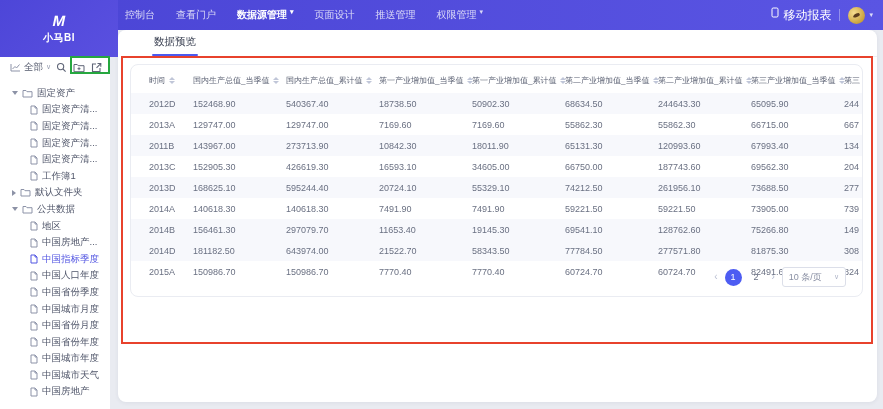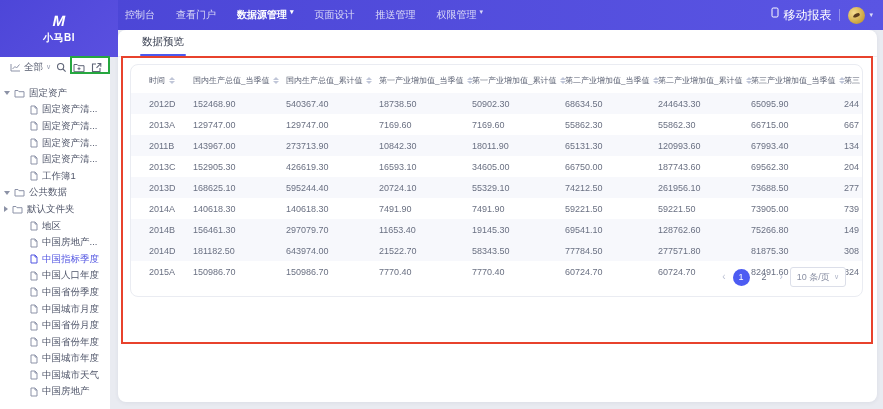--- a/index.html
+++ b/index.html
@@ -32,33 +32,33 @@
 
   
   .sidebar { position:absolute; left:0; top:57px; width:110px; bottom:0; background:#fff; z-index:1; }
   .sidebar-head { display:flex; align-items:center; justify-content:space-between; height:19px; padding:1px 3px 0 10px; }
   .filter { display:flex; align-items:center; gap:3px; font-size:9.5px; color:#555b6e; cursor:pointer; }
   .filter .chev { font-size:7px; color:#9aa0b2; }
   .side-icons { display:flex; align-items:center; gap:6px; padding-right:5px; }
   .side-icons svg { cursor:pointer; display:block; }
 
   .tree { padding-top:9px; }
-  .tree-row { display:flex; align-items:center; height:16.6px; padding-left:4px; color:#8d93a8; cursor:pointer; }
+  .tree-row { display:flex; align-items:center; height:16.6px; padding-left:12px; color:#8d93a8; cursor:pointer; }
   .tree-row.file { padding-left:30px; }
   .tree-row .tlabel { font-size:9.5px; color:#50566a; margin-left:4px; white-space:nowrap; overflow:hidden; max-width:70px; }
   .tree-row.selected { color:#5356e2; }
   .tree-row.selected .tlabel { color:#5356e2; }
   .caret { display:inline-block; margin-right:4px; width:0; height:0; }
   .caret.down { border-left:3.5px solid transparent; border-right:3.5px solid transparent; border-top:4.5px solid #8c92a6; }
   .caret.right { border-top:3.5px solid transparent; border-bottom:3.5px solid transparent; border-left:4.5px solid #8c92a6; }
   .ticon { display:inline-flex; }
 
   
   .main-panel { position:absolute; left:118px; top:30px; width:759px; height:372px; background:#fff;
-                border-radius:8px; box-shadow:0 1px 4px rgba(40,50,90,.07); z-index:1; }
+                border-radius:8px; box-shadow:0 1px 4px rgba(40,50,90,.07); z-index:1;padding-left:12px; }
   .tabbar { height:27px; border-bottom:1px solid #eef0f5; display:flex; align-items:flex-end; padding-left:22px; }
   .tab { font-size:10.5px; color:#3a4052; padding:0 2px 7px; position:relative; cursor:pointer; }
   .tab.active::after { content:""; position:absolute; left:0; right:0; bottom:0; height:2.5px; background:#4c5af0; border-radius:2px; }
 
   .table-card { position:absolute; left:12px; top:34px; width:733px; height:233px;
                 border:1px solid #eaecf2; border-radius:8px; background:#fff; overflow:hidden; }
   .thead { display:grid; grid-template-columns:44px repeat(8,93px); height:26px; align-items:center; padding-left:18px; margin-top:2px; }
   .th { font-size:8px; color:#5b6173; white-space:nowrap; display:flex; align-items:center; cursor:pointer; }
   .sort { display:inline-flex; flex-direction:column; gap:1px; margin-left:4px; }
   .sort i { display:block; width:0; height:0; border-left:3px solid transparent; border-right:3px solid transparent; }
@@ -68,21 +68,21 @@
   .tr.alt { background:#f7f8fc; }
   .td { font-size:9px; color:#6a7082; white-space:nowrap; overflow:hidden; }
 
   .hscroll { position:absolute; left:12px; top:242px; width:16px; height:4px; background:#c4cadf; border-radius:2px; cursor:pointer; }
 
   .pager { position:absolute; right:16px; bottom:9px; display:flex; align-items:center; gap:7px; font-size:9px; color:#8a90a4; }
   .pg-arrow { font-size:10px; color:#b9bfd2; cursor:pointer; line-height:1; }
   .pg-nums { display:flex; align-items:center; gap:6px; }
   .pg-num { min-width:17px; height:17px; border-radius:50%; display:flex; align-items:center; justify-content:center; cursor:pointer; color:#6b7284; }
   .pg-num.active { background:#4d5cf2; color:#fff; }
-  .pg-size { display:flex; align-items:center; gap:4px; border:1px solid #dcdfe9; border-radius:3px; padding:2.5px 6px; color:#8a90a4; cursor:pointer; background:#fff; }
+  .pg-size { display:flex; align-items:center; gap:12px; border:1px solid #dcdfe9; border-radius:3px; padding:2.5px 6px; color:#8a90a4; cursor:pointer; background:#fff; }
   .pg-size .chev { font-size:7px; color:#b0b6c8; }
 
   
   .anno { position:absolute; z-index:60; pointer-events:none; background:transparent; }
   .anno.red { left:121px; top:56px; width:752px; height:288px; border:2px solid #e8422c; }
   .anno.green { left:70px; top:56px; width:40px; height:18px; border:2px solid #26a73f; }
 </style>
 </head>
 <body>
 
@@ -217,36 +217,36 @@
         <div class="tree-row file">
           <span class="ticon">
             <svg width="8" height="10" viewBox="0 0 8 10">
               <path d="M1 1h4l2 2v6H1z" fill="none" stroke="currentColor" stroke-width="1"></path>
               <path d="M5 1v2h2" fill="none" stroke="currentColor" stroke-width="1"></path>
             </svg>
           </span>
           <span class="tlabel">工作簿1</span>
         </div>
         <div class="tree-row folder">
-          <span class="caret down"></span>
+          <span class="caret right"></span>
           <span class="ticon">
             <svg width="11" height="9" viewBox="0 0 11 9">
               <path d="M1 1.5h3l1 1.2h5v5.3H1z" fill="none" stroke="currentColor" stroke-width="1"></path>
             </svg>
           </span>
-          <span class="tlabel">公共数据</span>
+          <span class="tlabel">默认文件夹</span>
         </div>
         <div class="tree-row folder">
-          <span class="caret right"></span>
+          <span class="caret down"></span>
           <span class="ticon">
             <svg width="11" height="9" viewBox="0 0 11 9">
               <path d="M1 1.5h3l1 1.2h5v5.3H1z" fill="none" stroke="currentColor" stroke-width="1"></path>
             </svg>
           </span>
-          <span class="tlabel">默认文件夹</span>
+          <span class="tlabel">公共数据</span>
         </div>
         <div class="tree-row file">
           <span class="ticon">
             <svg width="8" height="10" viewBox="0 0 8 10">
               <path d="M1 1h4l2 2v6H1z" fill="none" stroke="currentColor" stroke-width="1"></path>
               <path d="M5 1v2h2" fill="none" stroke="currentColor" stroke-width="1"></path>
             </svg>
           </span>
           <span class="tlabel">地区</span>
         </div>

